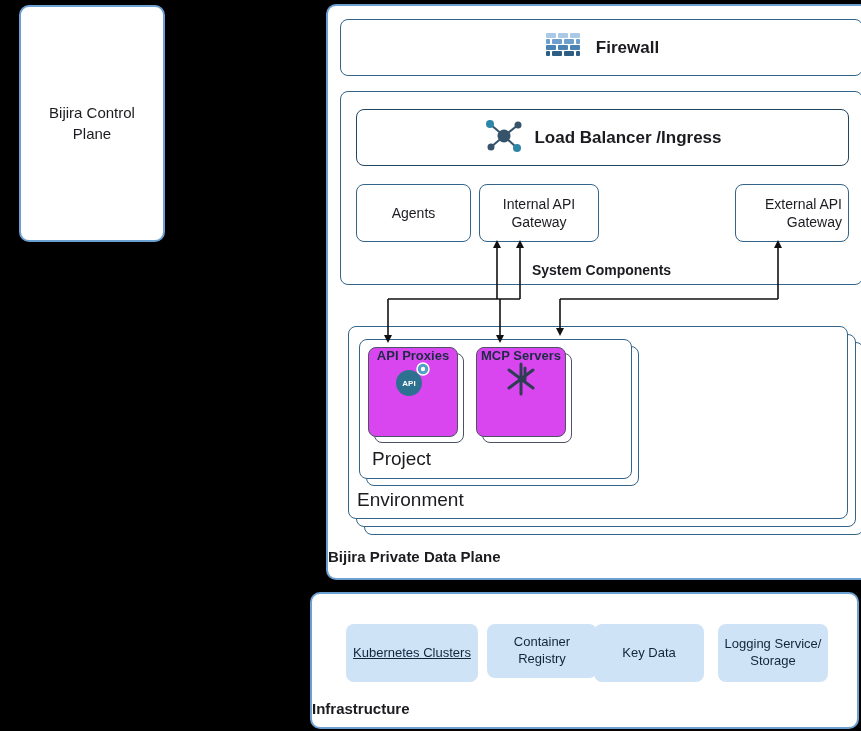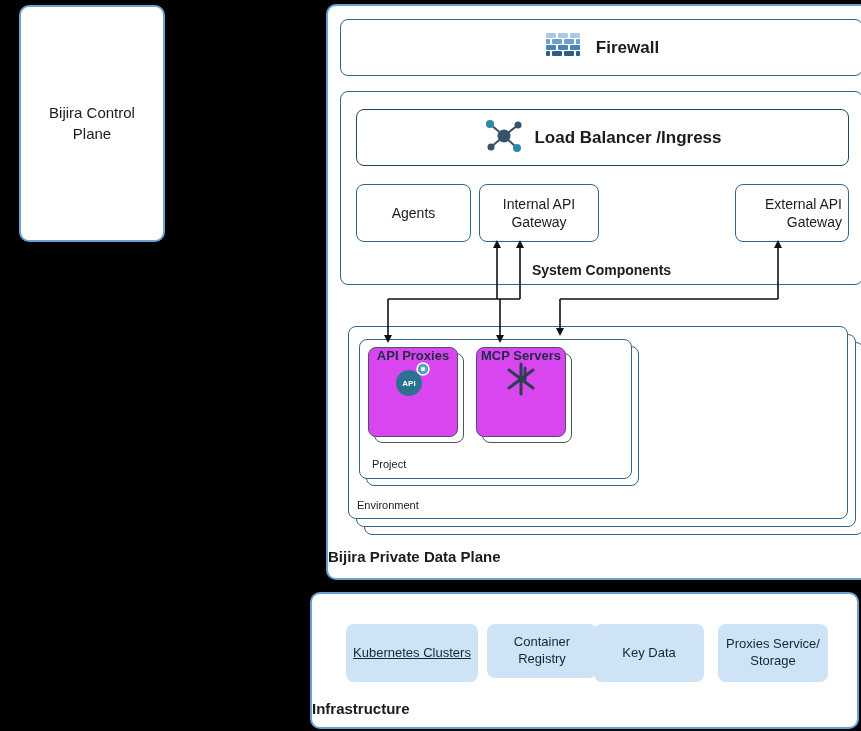--- a/index.html
+++ b/index.html
@@ -15,21 +15,21 @@
   .center-flex{display:flex;align-items:center;justify-content:center;margin-left:17px;}
 
   
   .icon-row{display:flex;align-items:center;justify-content:center;gap:14px;}
   .big-title{font-size:17px;font-weight:600;color:#1b1b20;}
 
   
   .comp{background:#fff;border:1.5px solid #33658a;border-radius:8px;display:flex;align-items:center;justify-content:center;text-align:center;font-size:14px;font-weight:500;line-height:1.3;padding:0 6px;}
 
   .section-label{font-size:14px;font-weight:600;text-align:center;}
-  .corner-label{font-size:11px;font-weight:500;}
+  .corner-label{font-size:19px;font-weight:500;}
 
   
   .module-front{position:absolute;box-sizing:border-box;background:#d946ef;border:1.5px solid #4d5266;border-radius:8px;display:flex;flex-direction:column;align-items:center;justify-content:flex-start;padding-bottom:25px;}
   .module-shadow{position:absolute;box-sizing:border-box;background:#fff;border:1.5px solid #4d5266;border-radius:8px;}
   .module-label{font-size:13px;font-weight:700;color:#1d2b45;}
   .module-icon{position:absolute;top:10px;left:50%;transform:translateX(-50%);}
 
   
   .chip{background:#cfe3f6;border-radius:8px;display:flex;align-items:center;justify-content:center;text-align:center;font-size:13px;font-weight:500;color:#12263a;line-height:1.3;padding:0 4px;}
 
@@ -142,21 +142,21 @@
       </div>
     </div>
 
     <div class="abs caption" style="left:0;bottom:13px;">Bijira Private Data Plane</div>
   </div>
 
   <div class="abs panel" style="left:310px;top:592px;width:549px;height:137px;">
     <div class="abs chip" style="left:34px;top:30px;width:132px;height:58px;text-decoration:underline;">Kubernetes Clusters</div>
     <div class="abs chip" style="left:175px;top:30px;width:110px;height:54px;">Container Registry</div>
     <div class="abs chip" style="left:282px;top:30px;width:110px;height:58px;">Key Data</div>
-    <div class="abs chip" style="left:406px;top:30px;width:110px;height:58px;">Proxies Service/ Storage</div>
+    <div class="abs chip" style="left:406px;top:30px;width:110px;height:58px;">Logging Service/ Storage</div>
     <div class="abs caption" style="left:0;bottom:10px;">Infrastructure</div>
   </div>
 
   <svg class="arrows" width="861" height="731" viewBox="0 0 861 731">
     <g stroke="#111111" stroke-width="1.6" fill="none">
       <path d="M497 246 L497 299"></path>
       <path d="M520 246 L520 299"></path>
       <path d="M388 299 L520 299"></path>
       <path d="M388 299 L388 337"></path>
       <path d="M500 299 L500 337"></path>

